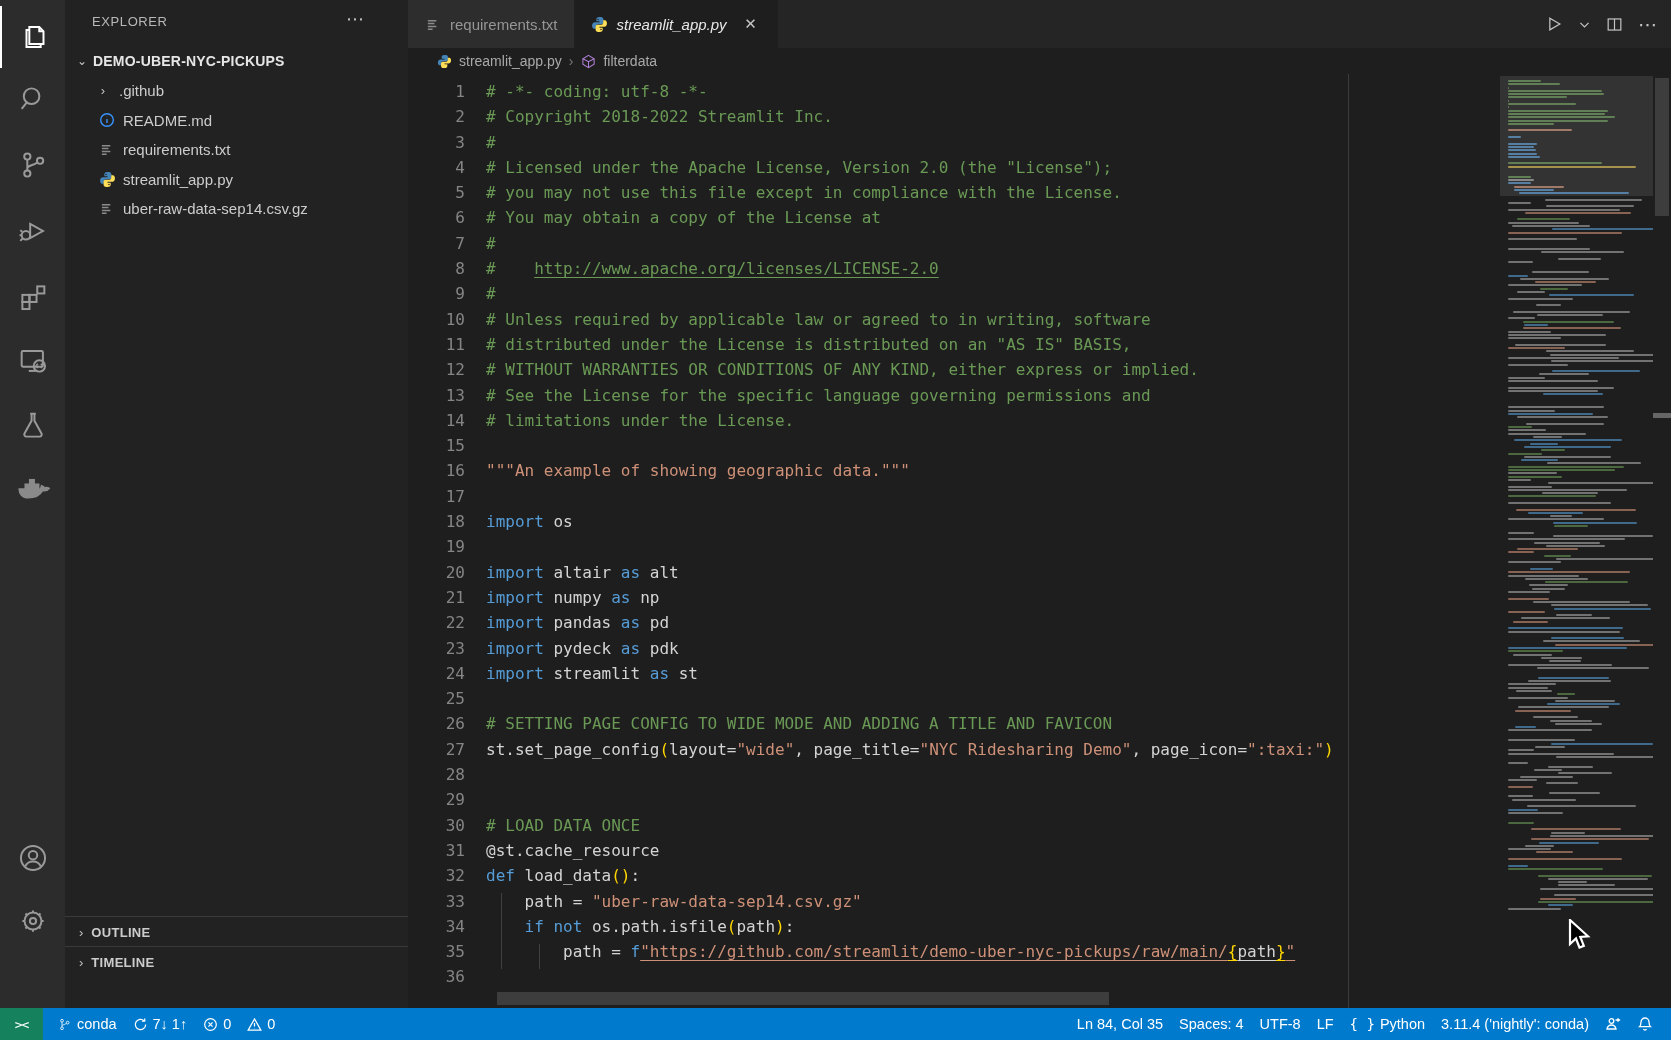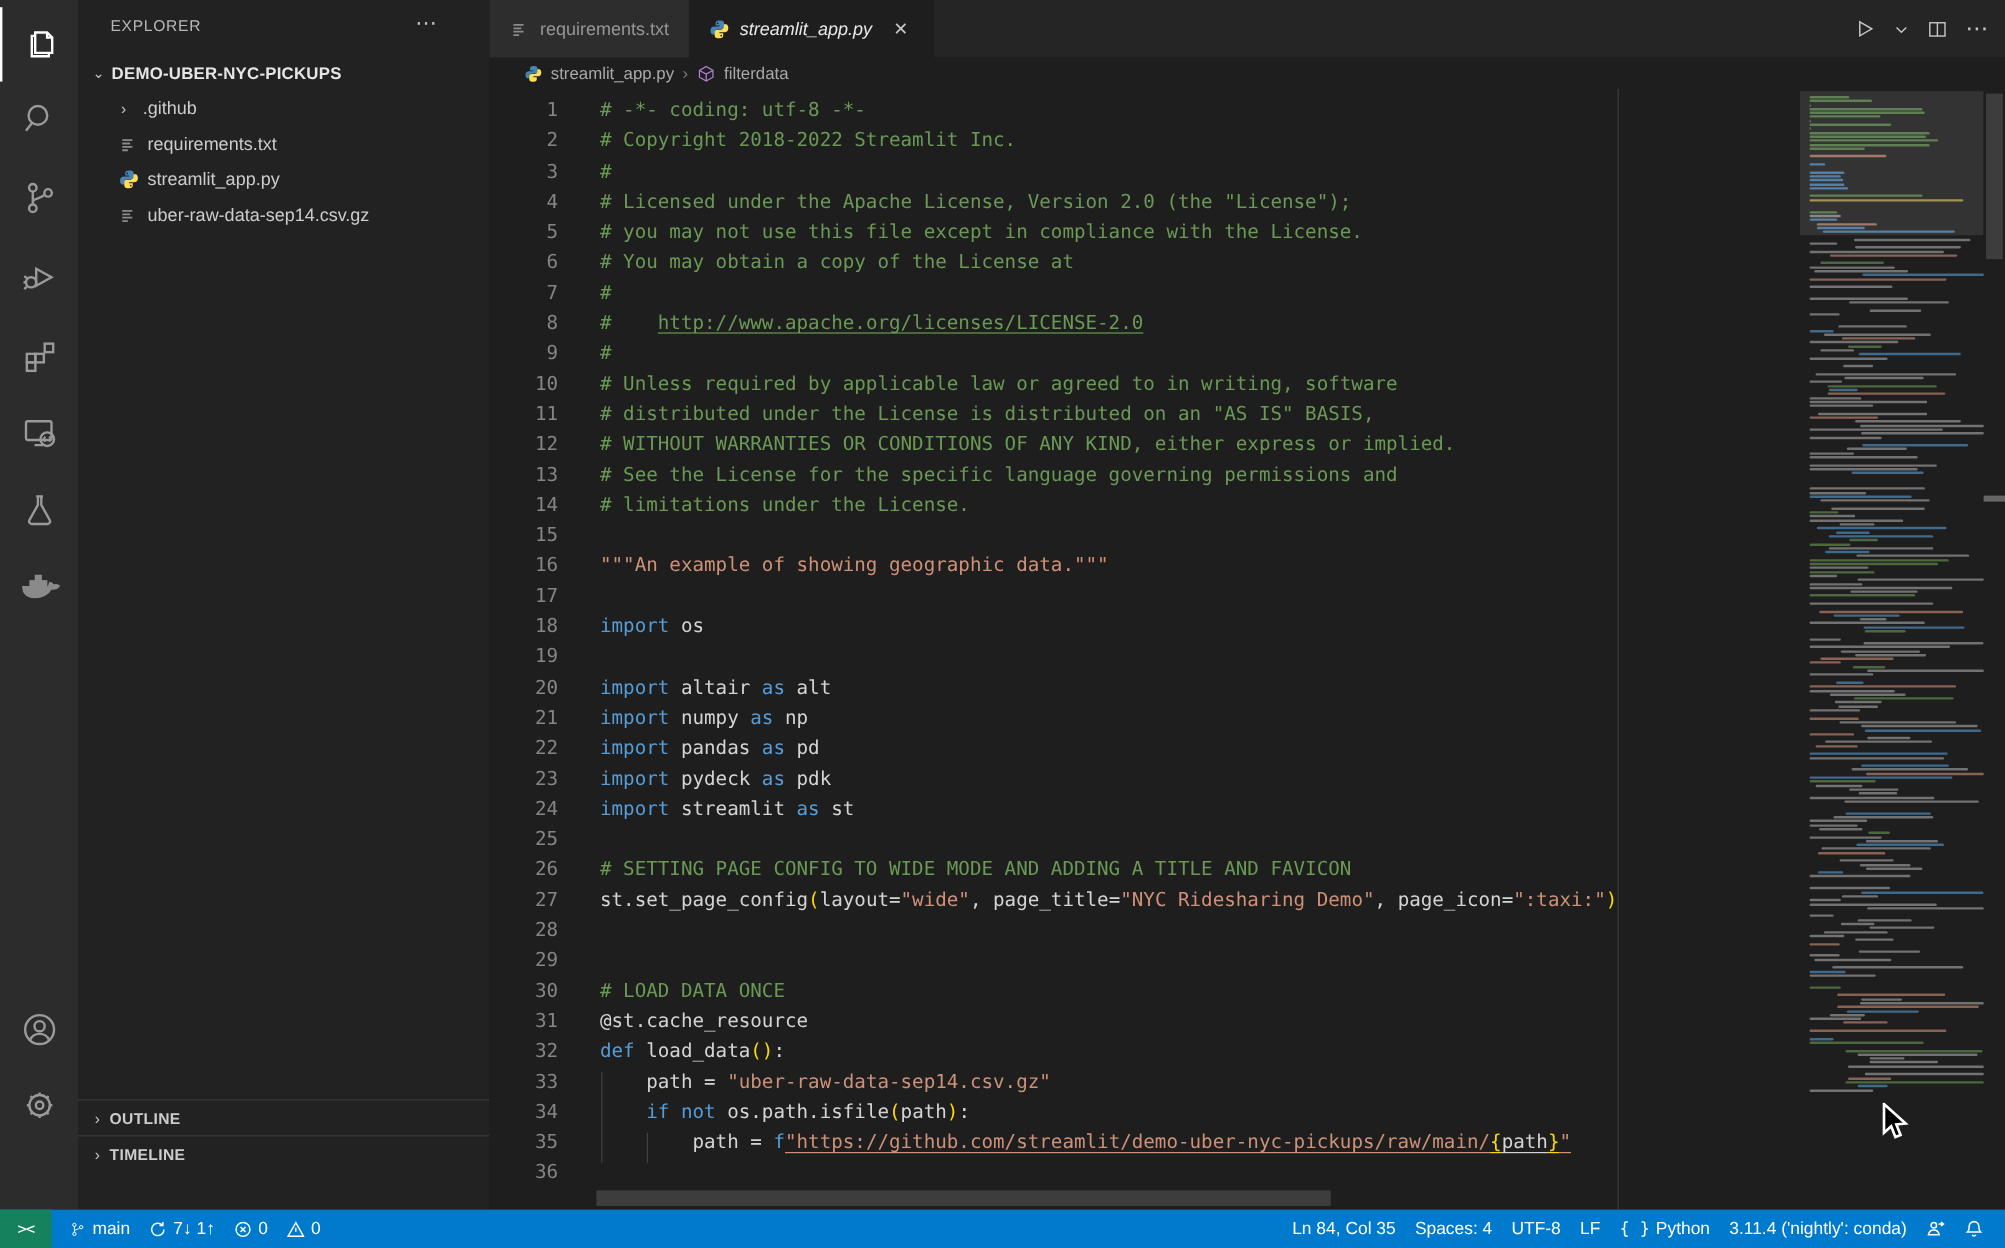--- a/index.html
+++ b/index.html
@@ -44,21 +44,21 @@
   
   .breadcrumb{position:absolute;left:0;top:48px;right:0;height:26px;display:flex;align-items:center;padding-left:28px;background:#1e1e1e;}
   .bc-item{display:flex;align-items:center;font-size:14px;color:#a9a9a9;cursor:pointer;}
   .bc-sep{margin:0 7px;color:#7a7a7a;font-size:14px;}
   .bc-ic{width:17px;height:17px;margin-right:6px;display:flex;align-items:center;justify-content:center;}
   
   .editor{position:absolute;left:0;top:74px;right:0;bottom:0;overflow:hidden;background:#1e1e1e;}
   .code-lines{position:absolute;left:0;top:5px;right:0;font-family:"DejaVu Sans Mono","Liberation Mono",monospace;font-size:16px;line-height:25.3px;white-space:pre;}
   .code-row{height:25.3px;display:flex;}
   .ln{width:57px;flex:none;text-align:right;color:#858585;user-select:none;}
-  .ct{margin-left:35px;flex:none;}
+  .ct{margin-left:21px;flex:none;}
   .cm{color:#6a9955;} .str{color:#ce9178;} .kw{color:#569cd6;} .pl{color:#d4d4d4;} .br{color:#ffd700;}
   .und{text-decoration:underline;text-underline-offset:3px;}
   .ruler{position:absolute;left:940px;top:0;bottom:0;width:1px;background:#3c3c3c;}
   .iguide{position:absolute;width:1px;background:#404040;}
   
   .minimap{position:absolute;left:1092px;top:0;width:153px;bottom:0;background:#1e1e1e;cursor:pointer;}
   .mm-content{position:absolute;left:8px;top:6px;right:6px;}
   .mm-line{border-radius:1px;}
   .mm-slider{position:absolute;left:0;right:0;top:2px;height:120px;background:rgba(150,150,150,.18);}
   .vscroll{position:absolute;left:1245px;top:0;width:18px;bottom:0;background:#1e1e1e;cursor:pointer;}
@@ -164,20 +164,31 @@
       <span class="sb-more">⋯</span>
     </div>
     <div class="proj-row">
       <span class="proj-chev">⌄</span>
       <span class="proj-name">DEMO-UBER-NYC-PICKUPS</span>
     </div>
     <div class="file-list" id="file-list">
         <div class="file-row">
           <span class="file-chev">›</span>
           <span class="file-name">.github</span>
+        </div>
+        <div class="file-row">
+          <span class="file-ic">
+            <svg width="16" height="16" viewBox="0 0 16 16">
+              <g stroke="#3794ff" fill="none" stroke-width="1.4">
+                <circle cx="8" cy="8" r="6.3"></circle>
+                <path d="M8 7v4M8 4.6v.2"></path>
+              </g>
+            </svg>
+          </span>
+          <span class="file-name">README.md</span>
         </div>
         <div class="file-row">
           <span class="file-ic">
             <svg width="15" height="15" viewBox="0 0 16 16">
               <g stroke="#8a8a8a" stroke-width="1.6">
                 <path d="M2 4h9M2 7h7M2 10h9M2 13h5"></path>
               </g>
             </svg>
           </span>
           <span class="file-name">requirements.txt</span>
@@ -557,21 +568,21 @@
             <svg width="15" height="15" viewBox="0 0 24 24">
               <g fill="none">
                 <circle cx="8" cy="6" r="2.2"></circle>
                 <circle cx="8" cy="18" r="2.2"></circle>
                 <circle cx="17" cy="9" r="2.2"></circle>
                 <path d="M8 8.2v7.6"></path>
                 <path d="M14.9 10.2c-2 2-4.6 1.6-6.6 3.3"></path>
               </g>
             </svg>
           </span>
-          <span>main</span>
+          <span>conda</span>
         </span>
         <span class="st-item">
           <span style="display: flex;">
             <svg width="15" height="15" viewBox="0 0 16 16">
               <g fill="none">
                 <path d="M13.5 8a5.5 5.5 0 1 1-1.6-3.9"></path>
                 <path d="M12.5 1.5v3h-3"></path>
               </g>
             </svg>
           </span>

